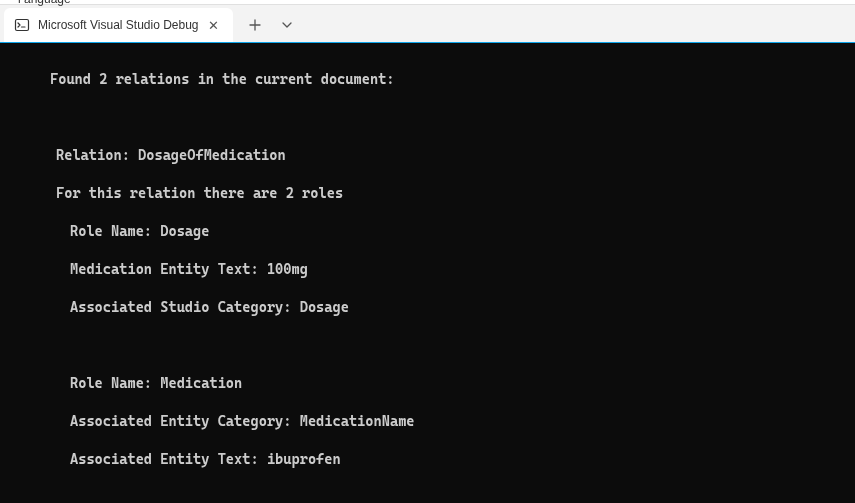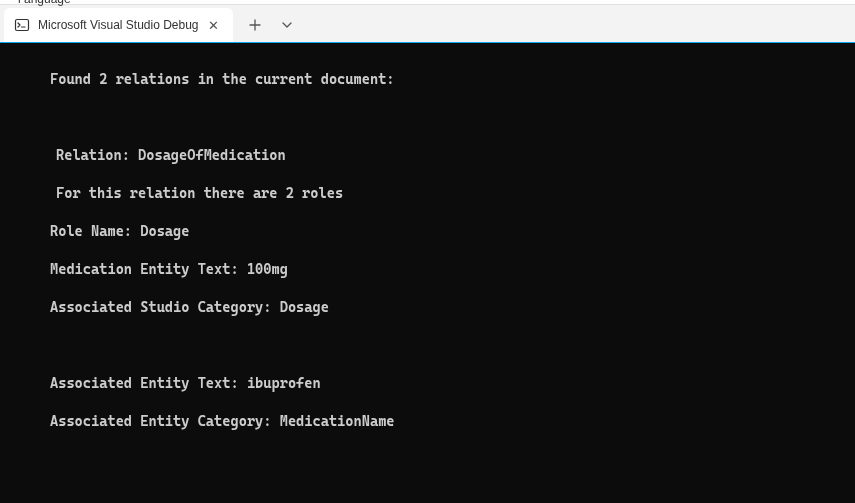--- a/index.html
+++ b/index.html
@@ -108,21 +108,21 @@
       font-weight: bold;
     }
     .console-line {
       padding-left: 18px;
       margin-left: 32px;
     }
     .console-line-i2 {
       padding-left: 56px;
     }
     .console-line-i3 {
-      padding-left: 50px;
+      padding-left: 70px;
     }
   </style>
 </head>
 <body>
 
 <div class="title-bar-top">
   <span class="partial-text">l anguage</span>
 </div>
 
 <div class="tab-bar">
@@ -153,22 +153,23 @@
 
 <div class="console-area">
 <div class="console-line">Found 2 relations in the current document:</div>
 <div class="console-line">&nbsp;</div>
 <div class="console-line-i2">Relation: DosageOfMedication</div>
 <div class="console-line-i2">For this relation there are 2 roles</div>
 <div class="console-line-i3">Role Name: Dosage</div>
 <div class="console-line-i3">Medication Entity Text: 100mg</div>
 <div class="console-line-i3">Associated Studio Category: Dosage</div>
 <div class="console-line">&nbsp;</div>
+<div class="console-line-i3">Role Name: Medication</div>
+<div class="console-line-i3">Associated Entity Category: MedicationName</div>
 <div class="console-line-i3">Associated Entity Text: ibuprofen</div>
-<div class="console-line-i3">Associated Entity Category: MedicationName</div>
 <div class="console-line">&nbsp;</div>
 
 
 
 
 
 
 
 
 

